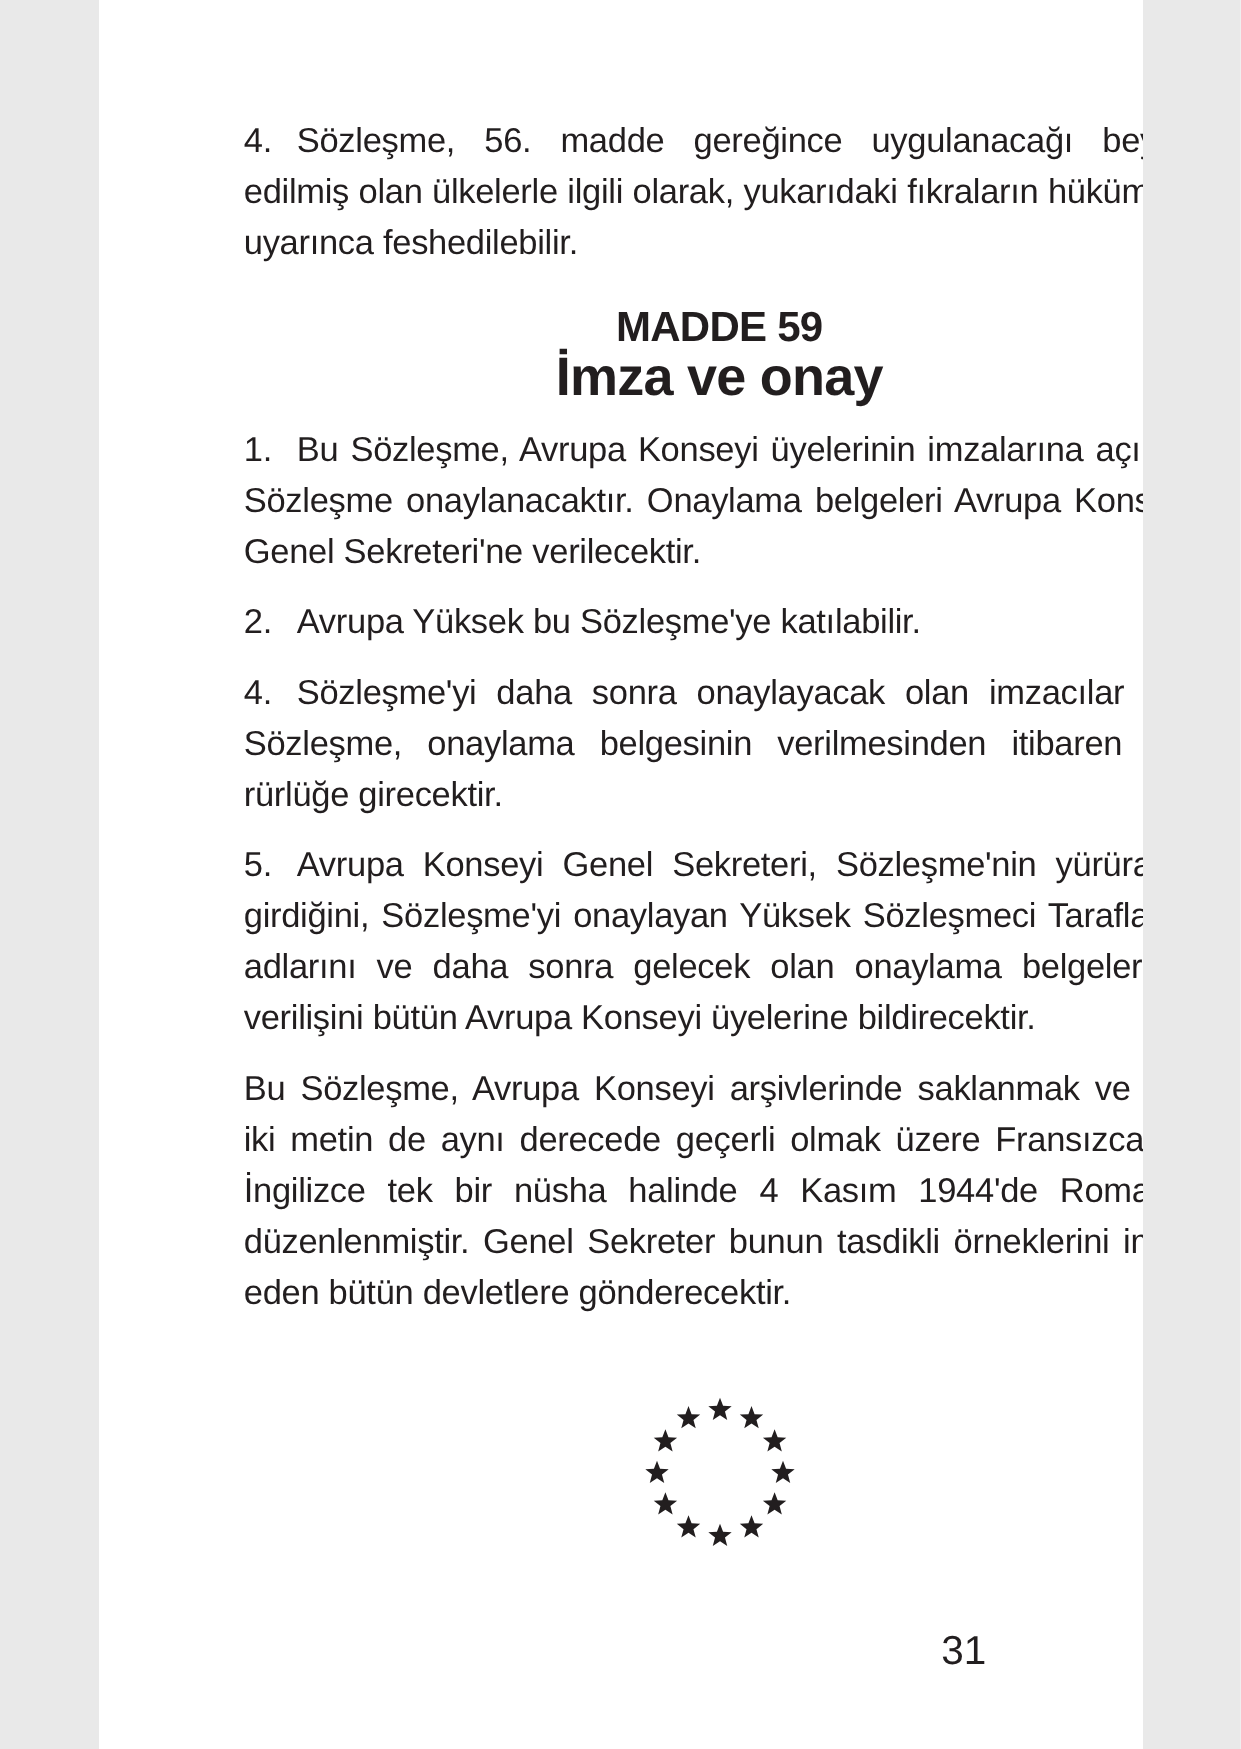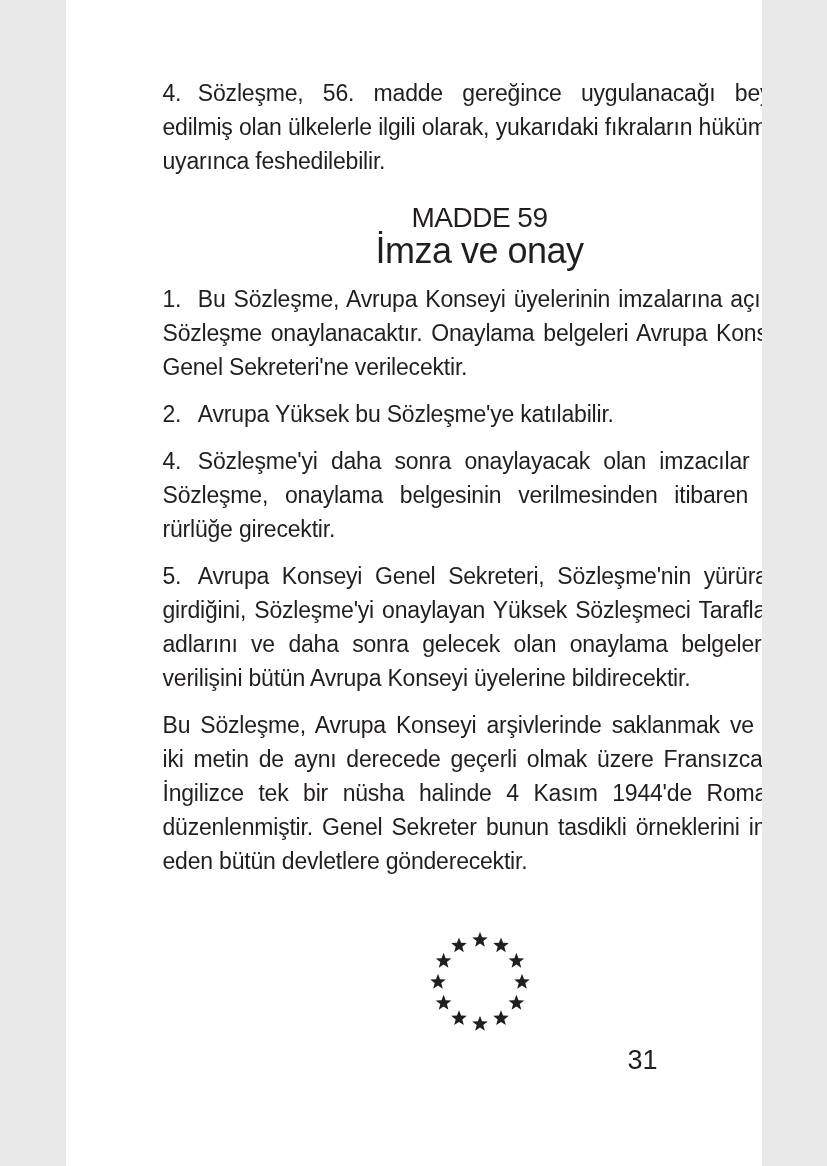--- a/index.html
+++ b/index.html
@@ -27,21 +27,21 @@
     letter-spacing: -0.2px;
     margin-bottom: 13px;
     color: #221e1f;
   }
   .para .num {
     display: inline-block;
     margin-right: 0.72em;
   }
   .heading {
     text-align: center;
-    font-weight: normal;
+    font-weight: bold;
     margin-top: 23px;
     margin-bottom: 15px;
   }
   .heading .h-line1 {
     font-size: 28px;
     line-height: 33px;
     letter-spacing: -0.5px;
   }
   .heading .h-line2 {
     font-size: 36px;
@@ -49,21 +49,21 @@
     letter-spacing: -0.5px;
   }
   .emblem-wrap {
     margin-top: 44px;
     display: flex;
     justify-content: center;
   }
   .emblem-wrap svg { display: block; }
   .page-number {
     position: absolute;
-    top: 1044px;
+    top: 1084px;
     right: 104px;
     font-size: 27px;
     line-height: 32px;
     color: #221e1f;
   }
 </style>
 </head>
 <body>
 
 <div class="page">

